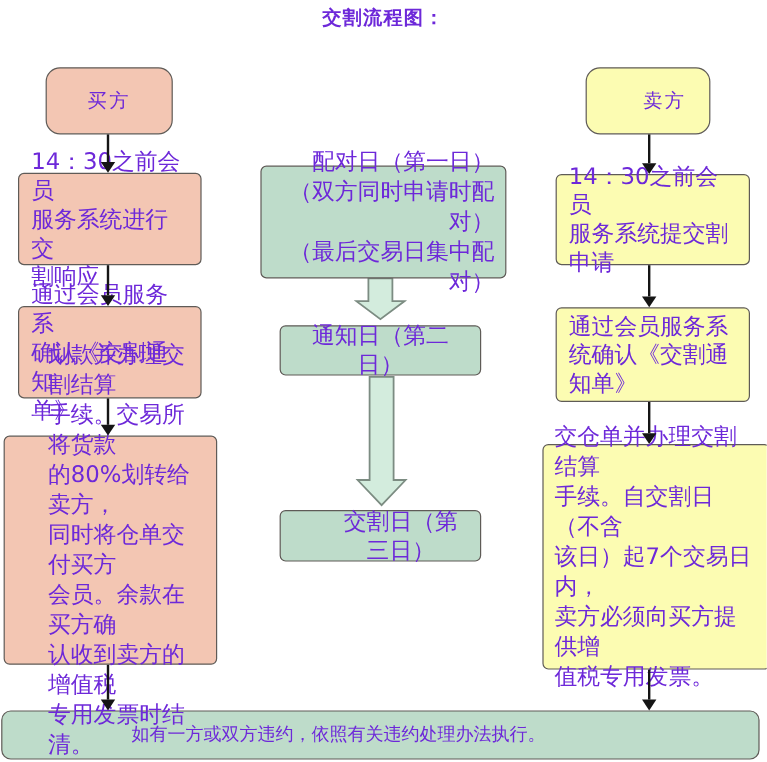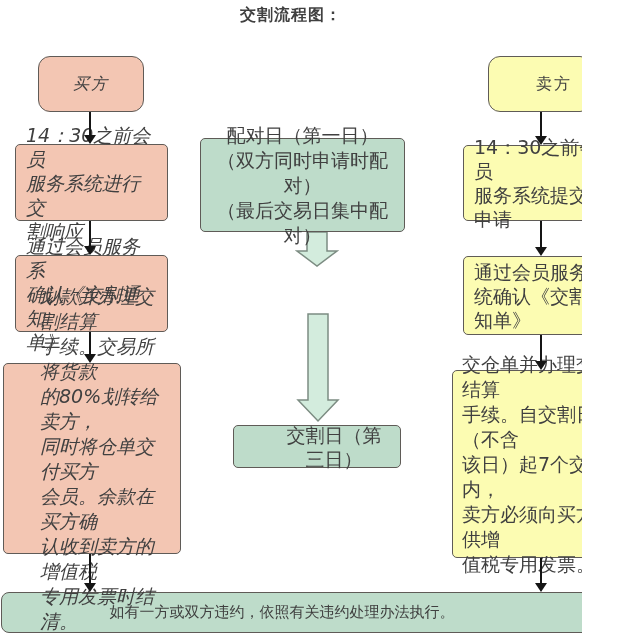--- a/index.html
+++ b/index.html
@@ -1,35 +1,35 @@
 <!DOCTYPE html>
 <html><head>
 <meta charset="utf-8">
 <style>
   html,body { margin:0; padding:0; background:#ffffff; }
   .canvas {
-    position:relative; width:582px; height:635px;
+    position:relative; width:639px; height:635px;
     background:#ffffff; overflow:hidden;
     font-family:"DejaVu Sans", sans-serif;
-    color:#404040;
+    color:#6d28d9;
   }
   .title {
     position:absolute; top:5px; left:0; width:100%;
     text-align:center; font-size:16px; font-weight:bold; letter-spacing:1px;
   }
   .box {
     position:absolute; box-sizing:border-box;
     border:1.4px solid #5f5b57;
     display:flex; align-items:center;
   }
   .endpoint {
     border-radius:12px; z-index:2;
     justify-content:center; font-size:16px; letter-spacing:2px;
   }
-  .pink   { background:#f3c6b3;font-style:italic; }
+  .pink   { background:#f3c6b3; }
   .yellow { background:#fcfcb2; }
   .green  { background:#bedcca; }
   .hbar {
     z-index:1; justify-content:center; font-size:15px; border-radius:2px;
   }
   .step {
     border-radius:5px; font-size:19px; line-height:24px;
     padding:2px 10px; white-space:pre-line; z-index:2;
   }
   .step.big { line-height:25px; padding:4px 9px; }
@@ -85,23 +85,24 @@
 申请</div>
   <div class="box step yellow" style="left:463px; top:256px; width:162px; height:79px;">通过会员服务系
 统确认《交割通
 知单》</div>
   <div class="box step big yellow" style="left:452px; top:370px; width:190px; height:188px;">交仓单并办理交割结算
 手续。自交割日（不含
 该日）起7个交易日内，
 卖方必须向买方提供增
 值税专用发票。</div>
 
-  <div class="box step big center green" style="left:200px; top:138px; width:205px; height:94px;">配对日（第一日）
+  <div class="box step big center green" style="left:217px; top:138px; width:205px; height:94px;text-align:right;">配对日（第一日）
 （双方同时申请时配对）
 （最后交易日集中配对）</div>
+  <div class="box step center green" style="left:233px; top:271px; width:168px; height:42px;">通知日（第二日）</div>
   <div class="box step center green" style="left:233px; top:425px; width:168px; height:43px;padding-left:44px;">交割日（第三日）</div>
 
   <svg class="block-arrow" style="left:295px; top:231px;" width="44" height="37" viewBox="0 0 44 37">
     <polygon points="12,1 32,1 32,20 42,20 22,35 2,20 12,20" fill="#d3ecdd" stroke="#7c8c82" stroke-width="1.5"></polygon>
   </svg>
   <svg class="block-arrow" style="left:296px; top:313px;" width="44" height="110" viewBox="0 0 44 110">
     <polygon points="12,1 32,1 32,87 42,87 22,108 2,87 12,87" fill="#d3ecdd" stroke="#7c8c82" stroke-width="1.5"></polygon>
   </svg>
 
   <div class="flow-arrow" style="left:84px; top:112px; height:32px;">

